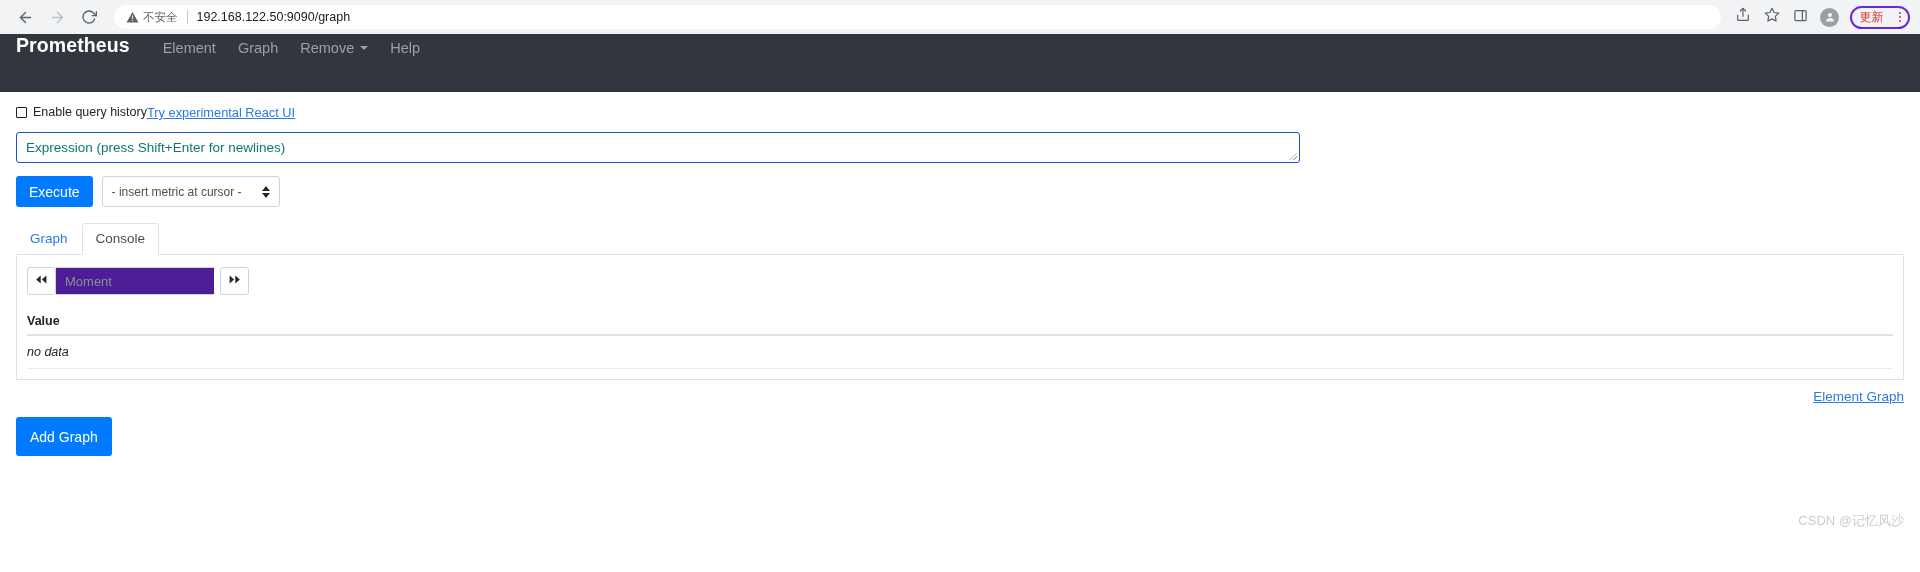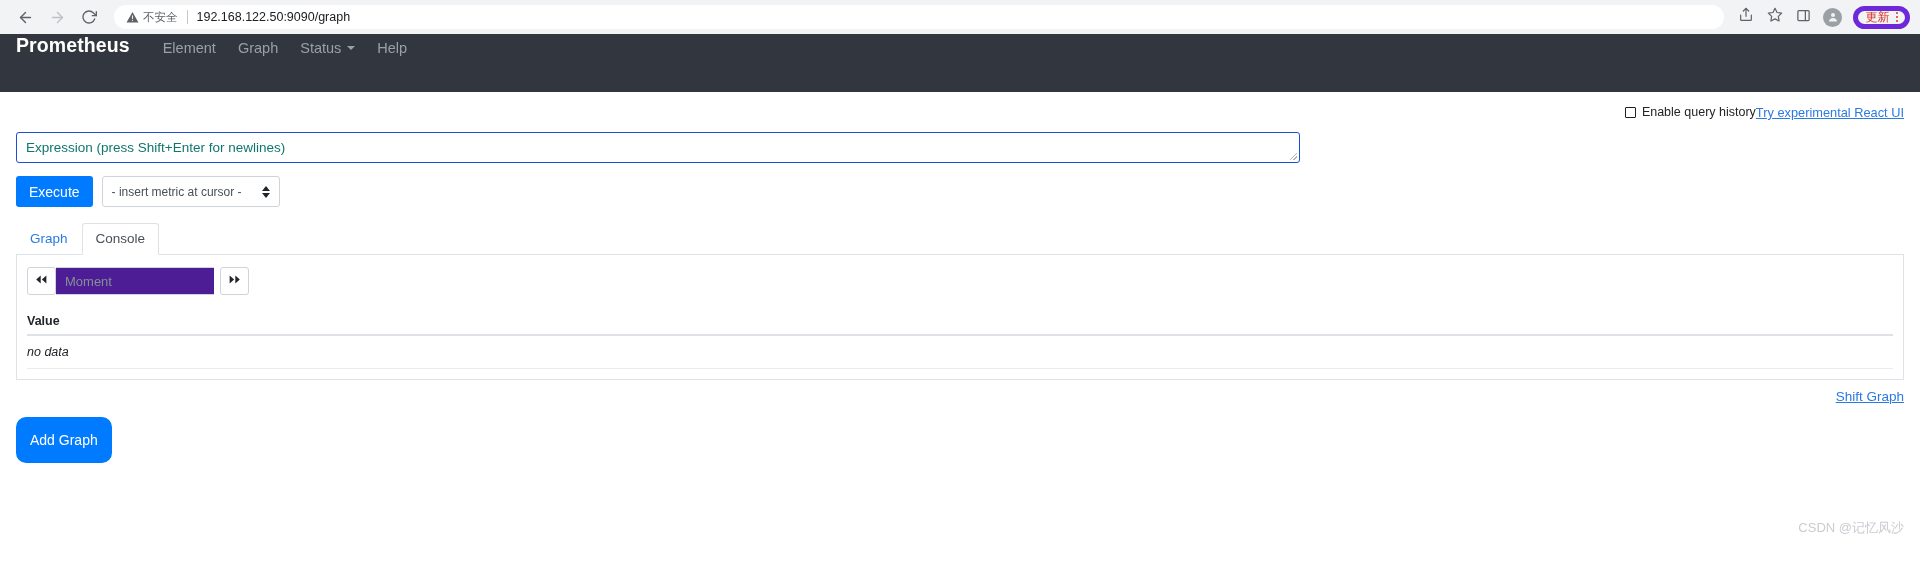--- a/index.html
+++ b/index.html
@@ -68,22 +68,22 @@
     width: 28px; height: 28px;
     display: flex; align-items: center; justify-content: center;
     color: #5f6368;
   }
   .avatar-icon {
     width: 19px; height: 19px; border-radius: 50%;
     background: #9aa0a6;
     display: flex; align-items: center; justify-content: center;
   }
   .update-pill {
-    display: flex; align-items: center; gap: 4px;
-    border: 5px solid #6d28d9;
+    display: flex; align-items: center; gap: 13px;
+    border: 2px solid #6d28d9;
     border-radius: 13px;
     height: 23px;
     padding: 0 5px 0 8px;
     margin-left: 5px;
     color: #d93025;
     font-size: 12px;
     white-space: nowrap;
   }
   .kebab { display: flex; flex-direction: column; gap: 1.5px; padding: 0 2px; }
   .kebab i { width: 2.5px; height: 2.5px; border-radius: 50%; background: #d93025; display: block; }
@@ -118,21 +118,21 @@
     border-top: 4.5px solid #9aa0a8;
     display: inline-block;
   }
 
   
   .page { padding: 0 16px; position: relative; }
 
   .top-row {
     display: flex;
     align-items: flex-start;
-    justify-content: flex-end;
+    justify-content: flex-start;
     padding-top: 13px;
   }
   .qhist { display: flex; align-items: center; gap: 6px; }
   .qhist .box {
     width: 11px; height: 11px;
     border: 1.6px solid #1c2024;
     background: #fff;
     border-radius: 1px;
   }
   .qhist span { font-size: 12.5px; color: #212529; }
@@ -285,23 +285,23 @@
     justify-content: flex-end;
     margin-top: 9px;
   }
   .remove-link { color: #2a7ae2; font-size: 13.5px; }
 
   .add-row { margin-top: 13px; }
   .btn-add {
     background: #007bff;
     color: #fff;
     border: none;
-    border-radius: 10px;
+    border-radius: 3px;
     font-size: 14px;
-    height: 46px;
+    height: 39px;
     padding: 0 14px;
     display: inline-flex; align-items: center;
     font-family: inherit;
   }
 
   .watermark {
     position: absolute;
     right: 16px;
     bottom: -74px;
     color: #c9ccd1;
@@ -403,21 +403,21 @@
 <div class="pnav">
   <div class="brand">Prometheus</div>
   <div class="pnav-links">
     <div class="pnav-link">
       <span>Element</span>
     </div>
     <div class="pnav-link">
       <span>Graph</span>
     </div>
     <div class="pnav-link">
-      <span>Status</span>
+      <span>Remove</span>
       <span class="caret"></span>
     </div>
     <div class="pnav-link">
       <span>Help</span>
     </div>
   </div>
 </div>
 
 <div class="page">
 
@@ -476,21 +476,21 @@
       <div class="rt-head">
         <div class="col-val">Value</div>
       </div>
       <div class="rt-body">
         <div class="no-data">no data</div>
       </div>
     </div>
   </div>
 
   <div class="remove-row">
-    <a class="remove-link" href="#">Shift Graph</a>
+    <a class="remove-link" href="#">Element Graph</a>
   </div>
 
   <div class="add-row">
     <button class="btn-add">Add Graph</button>
   </div>
 
   <div class="watermark">CSDN @记忆风沙</div>
 </div>
 
 </body></html>

